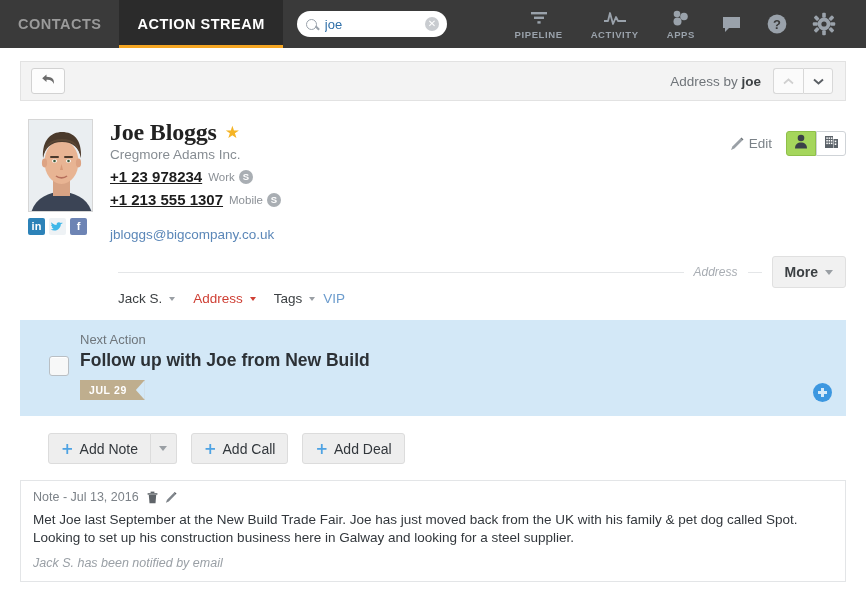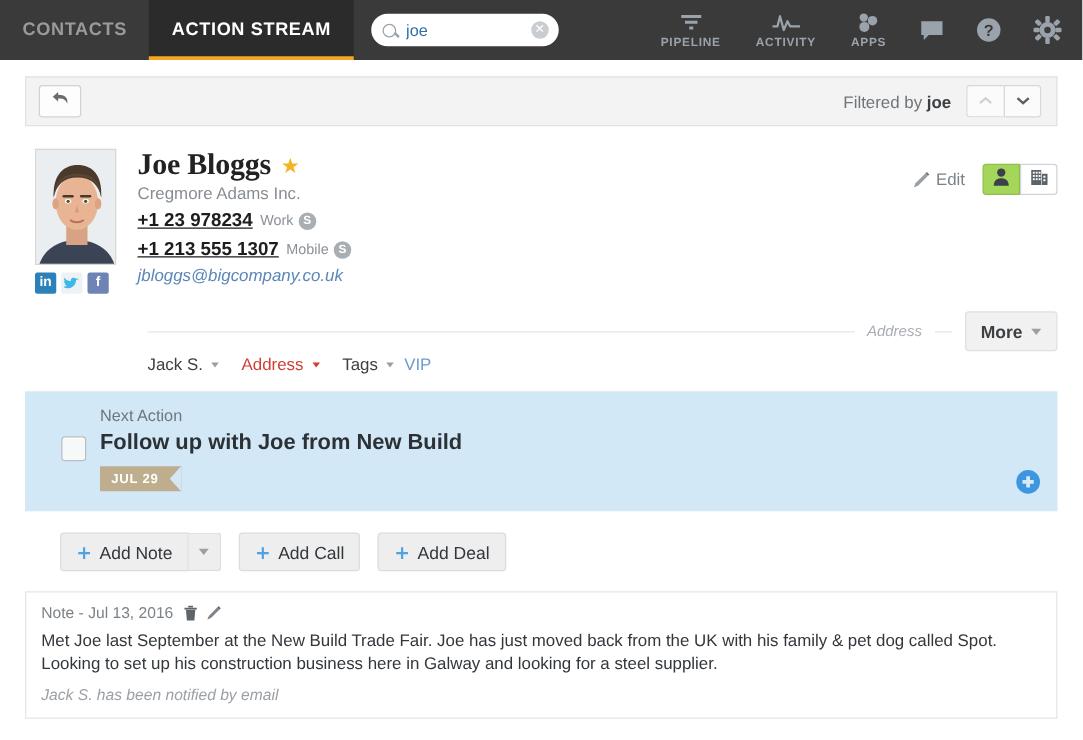--- a/index.html
+++ b/index.html
@@ -52,21 +52,21 @@
     border:none; outline:none; flex:1 1 auto; width: 10px;
     font-family:"Liberation Sans", sans-serif; font-size:13px; color:#2f6fa8;
     background:transparent;
   }
   .clearbtn {
     width:14px;height:14px;border-radius:50%;background:#c9ccd0;
     color:#fff;font-size:10px;line-height:14px;text-align:center;flex:none;
     cursor:pointer; font-family:"DejaVu Sans", sans-serif;
   }
   .nav-right {
-    margin-left:auto; display:flex; align-items:center; padding-right: 4px;
+    margin-left:auto; display:flex; align-items:center; padding-right: 18px;
   }
   .nav-item {
     display:flex; flex-direction:column; align-items:center; justify-content:center;
     color:#9aa2ab; cursor:pointer; padding: 0 14px; height:100%;
   }
   .nav-item .lbl {
     font-size:9.5px; font-weight:bold; letter-spacing:.6px; margin-top:3px;
     color:#9aa2ab;
   }
   .nav-ico { height:17px; display:flex; align-items:flex-end; }
@@ -122,22 +122,22 @@
   .company { font-size:13.5px; color:#878d93; margin-top:1px; }
   .phone-row { margin-top:6px; display:flex; align-items:center; }
   .phone-num { font-size:15px; font-weight:bold; color:#1d1d1d;text-decoration:underline; }
   .phone-type { font-size:11.5px; color:#8b9096; margin-left:6px; }
   .skype {
     width:14px;height:14px;border-radius:50%;background:#a9aeb3;color:#fff;
     font-size:9.5px;font-weight:bold;line-height:14px;text-align:center;
     margin-left:4px; cursor:pointer; font-family:"Liberation Sans", sans-serif;
   }
   .email-link, .web-link {
-    display:block; font-size:13.5px; color:#5b87b8; margin-top:5px;
-    text-decoration:none; cursor:pointer;font-style:italic;
+    display:block; font-size:13.5px; color:#5b87b8; margin-top:19px;
+    text-decoration:none; cursor:pointer;
   }
   .web-link { color:#6c9ccd; }
 
   .card-actions {
     position:absolute; top:12px; right:0; display:flex; align-items:center;
   }
   .edit-btn {
     display:flex;align-items:center; font-size:13.5px; color:#7b8288;
     cursor:pointer; margin-right:14px;
   }
@@ -341,21 +341,21 @@
     <div class="sqbtn">
       <span>
         <svg width="15" height="13" viewBox="0 0 15 13">
           <path d="M5.5,1.5 L1.2,5.3 L5.5,9.1 L5.5,6.8 C9,6.5 11.5,7.3 12.8,11
                    C13.6,6.2 10.9,3.9 5.5,3.8 Z" fill="#6b6b6b"></path>
         </svg>
       </span>
     </div>
     <div class="filter-right">
       <div class="filter-label">
-        <span>Filtered by</span>
+        <span>Address by</span>
         <b>joe</b>
       </div>
       <div class="nudge-group">
         <div class="nudge">
           <span>
             <svg width="11" height="7" viewBox="0 0 11 7">
                 <polyline points="1,5.5 5.5,1.5 10,5.5" fill="none" stroke="currentColor" stroke-width="1.7"></polyline>
               </svg>
           </span>
         </div>

